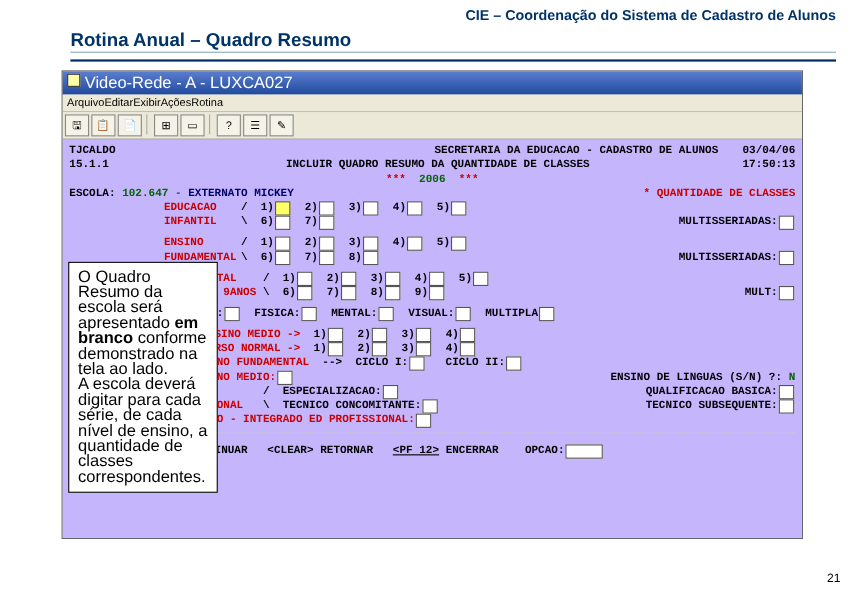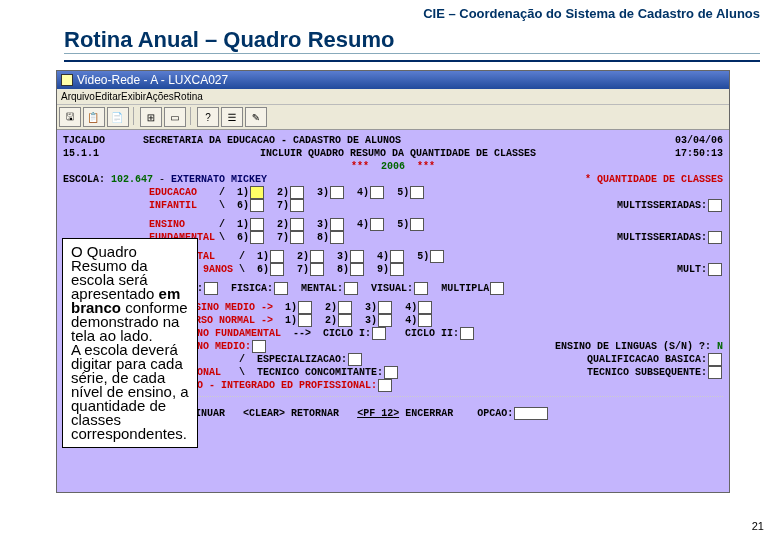--- a/index.html
+++ b/index.html
@@ -1,21 +1,21 @@
 <!DOCTYPE html>
 <html><head>
 <meta charset="utf-8">
 <style>
   body { margin:0; width:780px; height:540px; background:#fff; font-family:Arial,Helvetica,sans-serif; position:relative; }
   .header-region { padding:6px 10px 0 10px; }
   .header-line { color:#003366; font-weight:bold; font-size:13px; text-align:right; padding-right:10px; padding-bottom:2px; }
-  .title { color:#003366; font-weight:bold; font-size:22px; padding:4px 0 0 54px; }
+  .title { color:#003366; font-weight:bold; font-size:17px; padding:4px 0 0 54px; }
   .uline { height:6px; margin:0 10px 0 54px; border-bottom:2px solid #002a66; border-top:1px solid #8ab; }
   .app-window { margin:8px 50px 0 56px; border:1px solid #666; background:#ece9d8; font-size:10px; position:relative; }
-  .titlebar { background:linear-gradient(#5a7dd0,#214a9c); color:#fff; font-size:12px; padding:2px 4px; display:flex; align-items:center; }
+  .titlebar { background:linear-gradient(#5a7dd0,#214a9c); color:#fff; font-size:15px; padding:2px 4px; display:flex; }
   .titlebar .ticon { width:10px;height:10px;background:#ffa;display:inline-block;margin-right:4px;border:1px solid #333;}
   .menubar { background:#ece9d8; font-size:10px; padding:2px 4px; display:flex; border-bottom:1px solid #bbb;}
   .menubar span { cursor:default; }
   .toolbar { background:#ece9d8; padding:2px 2px; display:flex; gap:2px; border-bottom:1px solid #999;}
   .tbtn { width:20px;height:18px;border:1px solid #888;background:#f5f2e8;display:flex;align-items:center;justify-content:center;font-size:10px;}
   .tsep { width:2px;height:18px;border-left:1px solid #aaa;margin:0 2px;}
   .client { background:#c4b5fd; padding:4px 6px 6px 6px; font-family:'Courier New',monospace; font-size:10px; line-height:13px; color:#000; height:352px; overflow:hidden;}
   .row { display:flex; white-space:pre; align-items:center; }
   .b-blk { color:#000; font-weight:bold; }
   .b-red { color:#c00; font-weight:bold; }
@@ -55,21 +55,21 @@
     <div class="tsep"></div>
     <div class="tbtn">⊞</div>
     <div class="tbtn">▭</div>
     <div class="tsep"></div>
     <div class="tbtn">?</div>
     <div class="tbtn">☰</div>
     <div class="tbtn">✎</div>
   </div>
 
   <div class="client">
-    <div class="row b-blk"><span style="width:80px">TJCALDO</span><span style="flex:1;text-align:left">SECRETARIA DA EDUCACAO - CADASTRO DE ALUNOS</span><span style="width:70px;text-align:right">03/04/06</span></div>
+    <div class="row b-blk"><span style="width:80px">TJCALDO</span><span style="flex:1;text-align:right">SECRETARIA DA EDUCACAO - CADASTRO DE ALUNOS</span><span style="width:70px;text-align:right">03/04/06</span></div>
     <div class="row b-blk"><span style="width:80px">15.1.1</span><span style="flex:1;text-align:center">INCLUIR QUADRO RESUMO DA QUANTIDADE DE CLASSES</span><span style="width:70px;text-align:right">17:50:13</span></div>
     <div class="row" style="justify-content:center"><span class="b-red">***</span><span>&nbsp;&nbsp;</span><span class="b-grn">2006</span><span>&nbsp;&nbsp;</span><span class="b-red">***</span></div>
     <div class="row"><span class="b-blk">ESCOLA:</span><span>&nbsp;</span><span class="b-grn">102.647</span><span>&nbsp;</span><span>-</span><span>&nbsp;</span><span class="b-blu">EXTERNATO MICKEY</span><span style="flex:1"></span><span class="b-red">* QUANTIDADE DE CLASSES</span></div>
 
     <div class="row"><span style="width:86px"></span><span class="b-red" style="width:70px">EDUCACAO</span><span class="b-blk">/  1)</span><span class="fld y"></span><span>  </span><span class="b-blk">2)</span><span class="fld"></span><span>  </span><span class="b-blk">3)</span><span class="fld"></span><span>  </span><span class="b-blk">4)</span><span class="fld"></span><span>  </span><span class="b-blk">5)</span><span class="fld"></span></div>
     <div class="row"><span style="width:86px"></span><span class="b-red" style="width:70px">INFANTIL</span><span class="b-blk">\  6)</span><span class="fld"></span><span>  </span><span class="b-blk">7)</span><span class="fld"></span><span style="flex:1"></span><span class="b-blk">MULTISSERIADAS:</span><span class="fld"></span></div>
 
     <div class="row" style="height:6px"></div>
     <div class="row"><span style="width:86px"></span><span class="b-red" style="width:70px">ENSINO</span><span class="b-blk">/  1)</span><span class="fld"></span><span>  </span><span class="b-blk">2)</span><span class="fld"></span><span>  </span><span class="b-blk">3)</span><span class="fld"></span><span>  </span><span class="b-blk">4)</span><span class="fld"></span><span>  </span><span class="b-blk">5)</span><span class="fld"></span></div>
     <div class="row"><span style="width:86px"></span><span class="b-red" style="width:70px">FUNDAMENTAL</span><span class="b-blk">\  6)</span><span class="fld"></span><span>  </span><span class="b-blk">7)</span><span class="fld"></span><span>  </span><span class="b-blk">8)</span><span class="fld"></span><span style="flex:1"></span><span class="b-blk">MULTISSERIADAS:</span><span class="fld"></span></div>

